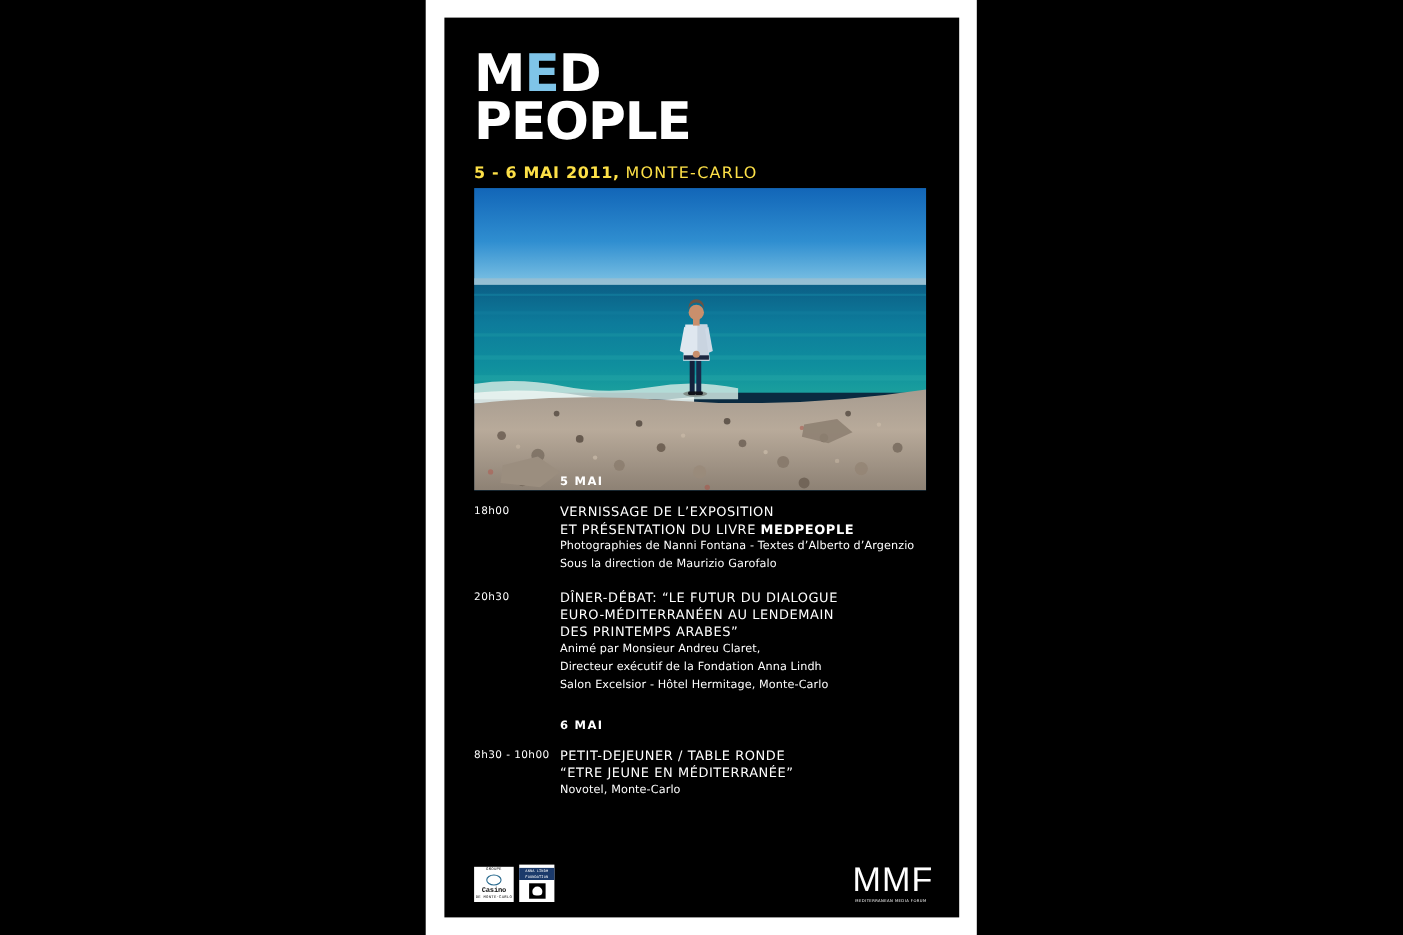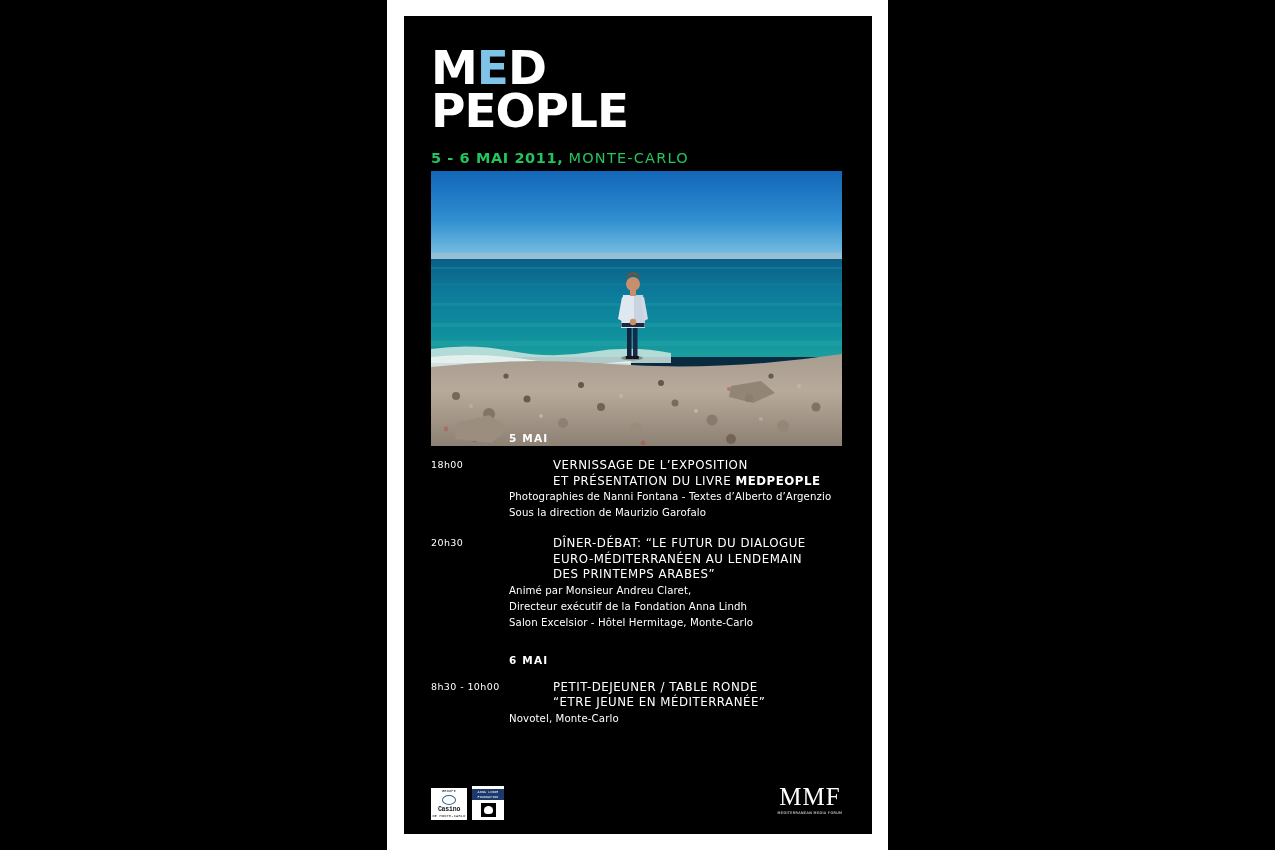--- a/index.html
+++ b/index.html
@@ -69,21 +69,21 @@
     font-size: 47px;
     white-space: nowrap;
   }
   .logo .accent { color: #7fc4e8; }
 
   
   .dateline {
     position: absolute;
     left: 0;
     top: 134px;
-    color: #22c55e;
+    color: #fde047;
     font-size: 14.5px;
     letter-spacing: 0.6px;
     white-space: nowrap;
   }
   .dateline .bold { font-weight: bold; }
   .dateline .city { font-weight: normal; letter-spacing: 1.2px; }
 
   
   .photo {
     position: absolute;
@@ -129,21 +129,20 @@
     font-family: "DejaVu Sans", sans-serif;
   }
   .entry .body {
     margin-left: 78px;
   }
   .entry .head-line {
     font-size: 11.8px;
     letter-spacing: 0.5px;
     line-height: 1.33;
     white-space: nowrap;
-    margin-left: 44px;
   }
   .entry .head-line .strong { font-weight: bold; }
   .entry .sub-line {
     font-size: 10.2px;
     line-height: 1.55;
     letter-spacing: 0.1px;
     white-space: nowrap;
   }
   .spacer-6mai { height: 8px; }
 
@@ -219,22 +218,22 @@
   }
   .logo-mmf {
     position: absolute;
     right: 0;
     top: 26px;
     width: 70px;
     text-align: center;
     color: #ffffff;
   }
   .logo-mmf .mmf-text {
-    font-family: Liberation Serif, serif;
-    font-size: 25px;
+    font-family: Liberation Sans, sans-serif;
+    font-size: 31px;
     letter-spacing: 1px;
     line-height: 1;
   }
   .logo-mmf .mmf-sub {
     font-size: 3.4px;
     letter-spacing: 0.4px;
     margin-top: 2px;
     white-space: nowrap;
   }
 </style>

